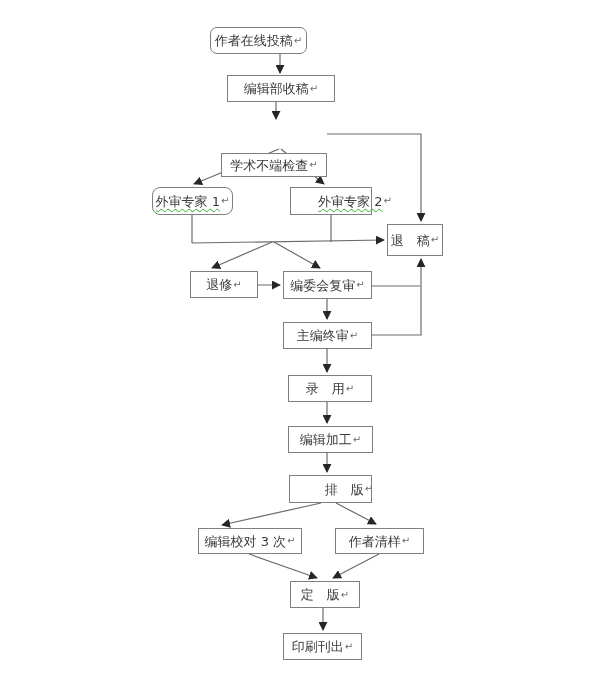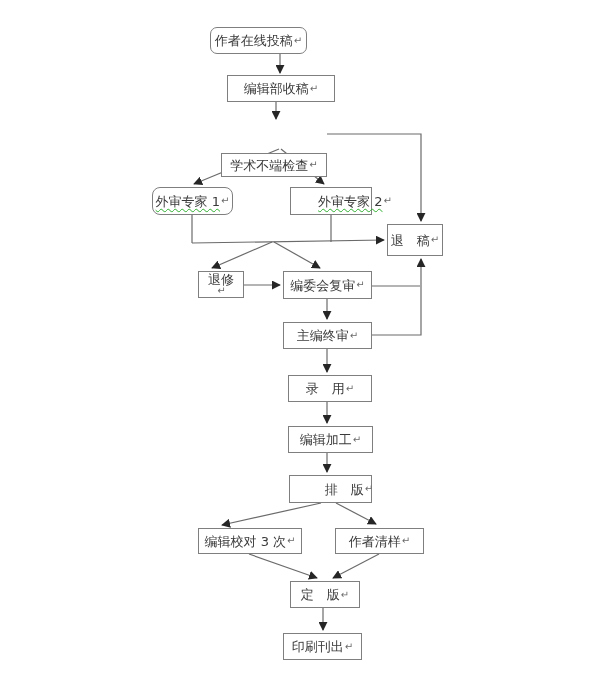--- a/index.html
+++ b/index.html
@@ -38,21 +38,21 @@
     text-decoration-thickness: 1px;
     text-underline-offset: 2px;
   }
   
   #n-author-submit    { left:210px; top:27px;  width:97px; height:27px;border-radius:7px; }
   #n-editorial-receive{ left:227px; top:75px;  width:108px;  height:27px; }
   #n-misconduct-check { left:221px; top:121px; width:106px; height:24px;margin-top:32px; }
   #n-reviewer-1       { left:152px; top:187px; width:81px;  height:28px;border-radius:8px; }
   #n-reviewer-2       { left:290px; top:187px; width:82px;  height:28px;padding-left:48px; }
   #n-reject           { left:387px; top:224px; width:56px;  height:32px; }
-  #n-revise           { left:198px; top:271px; width:46px;  height:27px;flex-direction:column; }
+  #n-revise           { left:190px; top:271px; width:68px;  height:27px; }
   #n-board-review     { left:283px; top:271px; width:89px;  height:28px; }
   #n-chief-review     { left:283px; top:322px; width:89px;  height:27px; }
   #n-accept           { left:288px; top:375px; width:84px;  height:27px; }
   #n-editing          { left:288px; top:426px; width:85px;  height:27px; }
   #n-typeset          { left:289px; top:475px; width:83px;  height:28px;padding-left:37px; }
   #n-proofread        { left:198px; top:528px; width:104px; height:26px; }
   #n-author-proof     { left:335px; top:528px; width:89px;  height:26px; }
   #n-final-version    { left:290px; top:581px; width:70px;  height:27px;font-family:Liberation Serif, serif; }
   #n-print            { left:283px; top:633px; width:79px;  height:27px; }
 </style>

